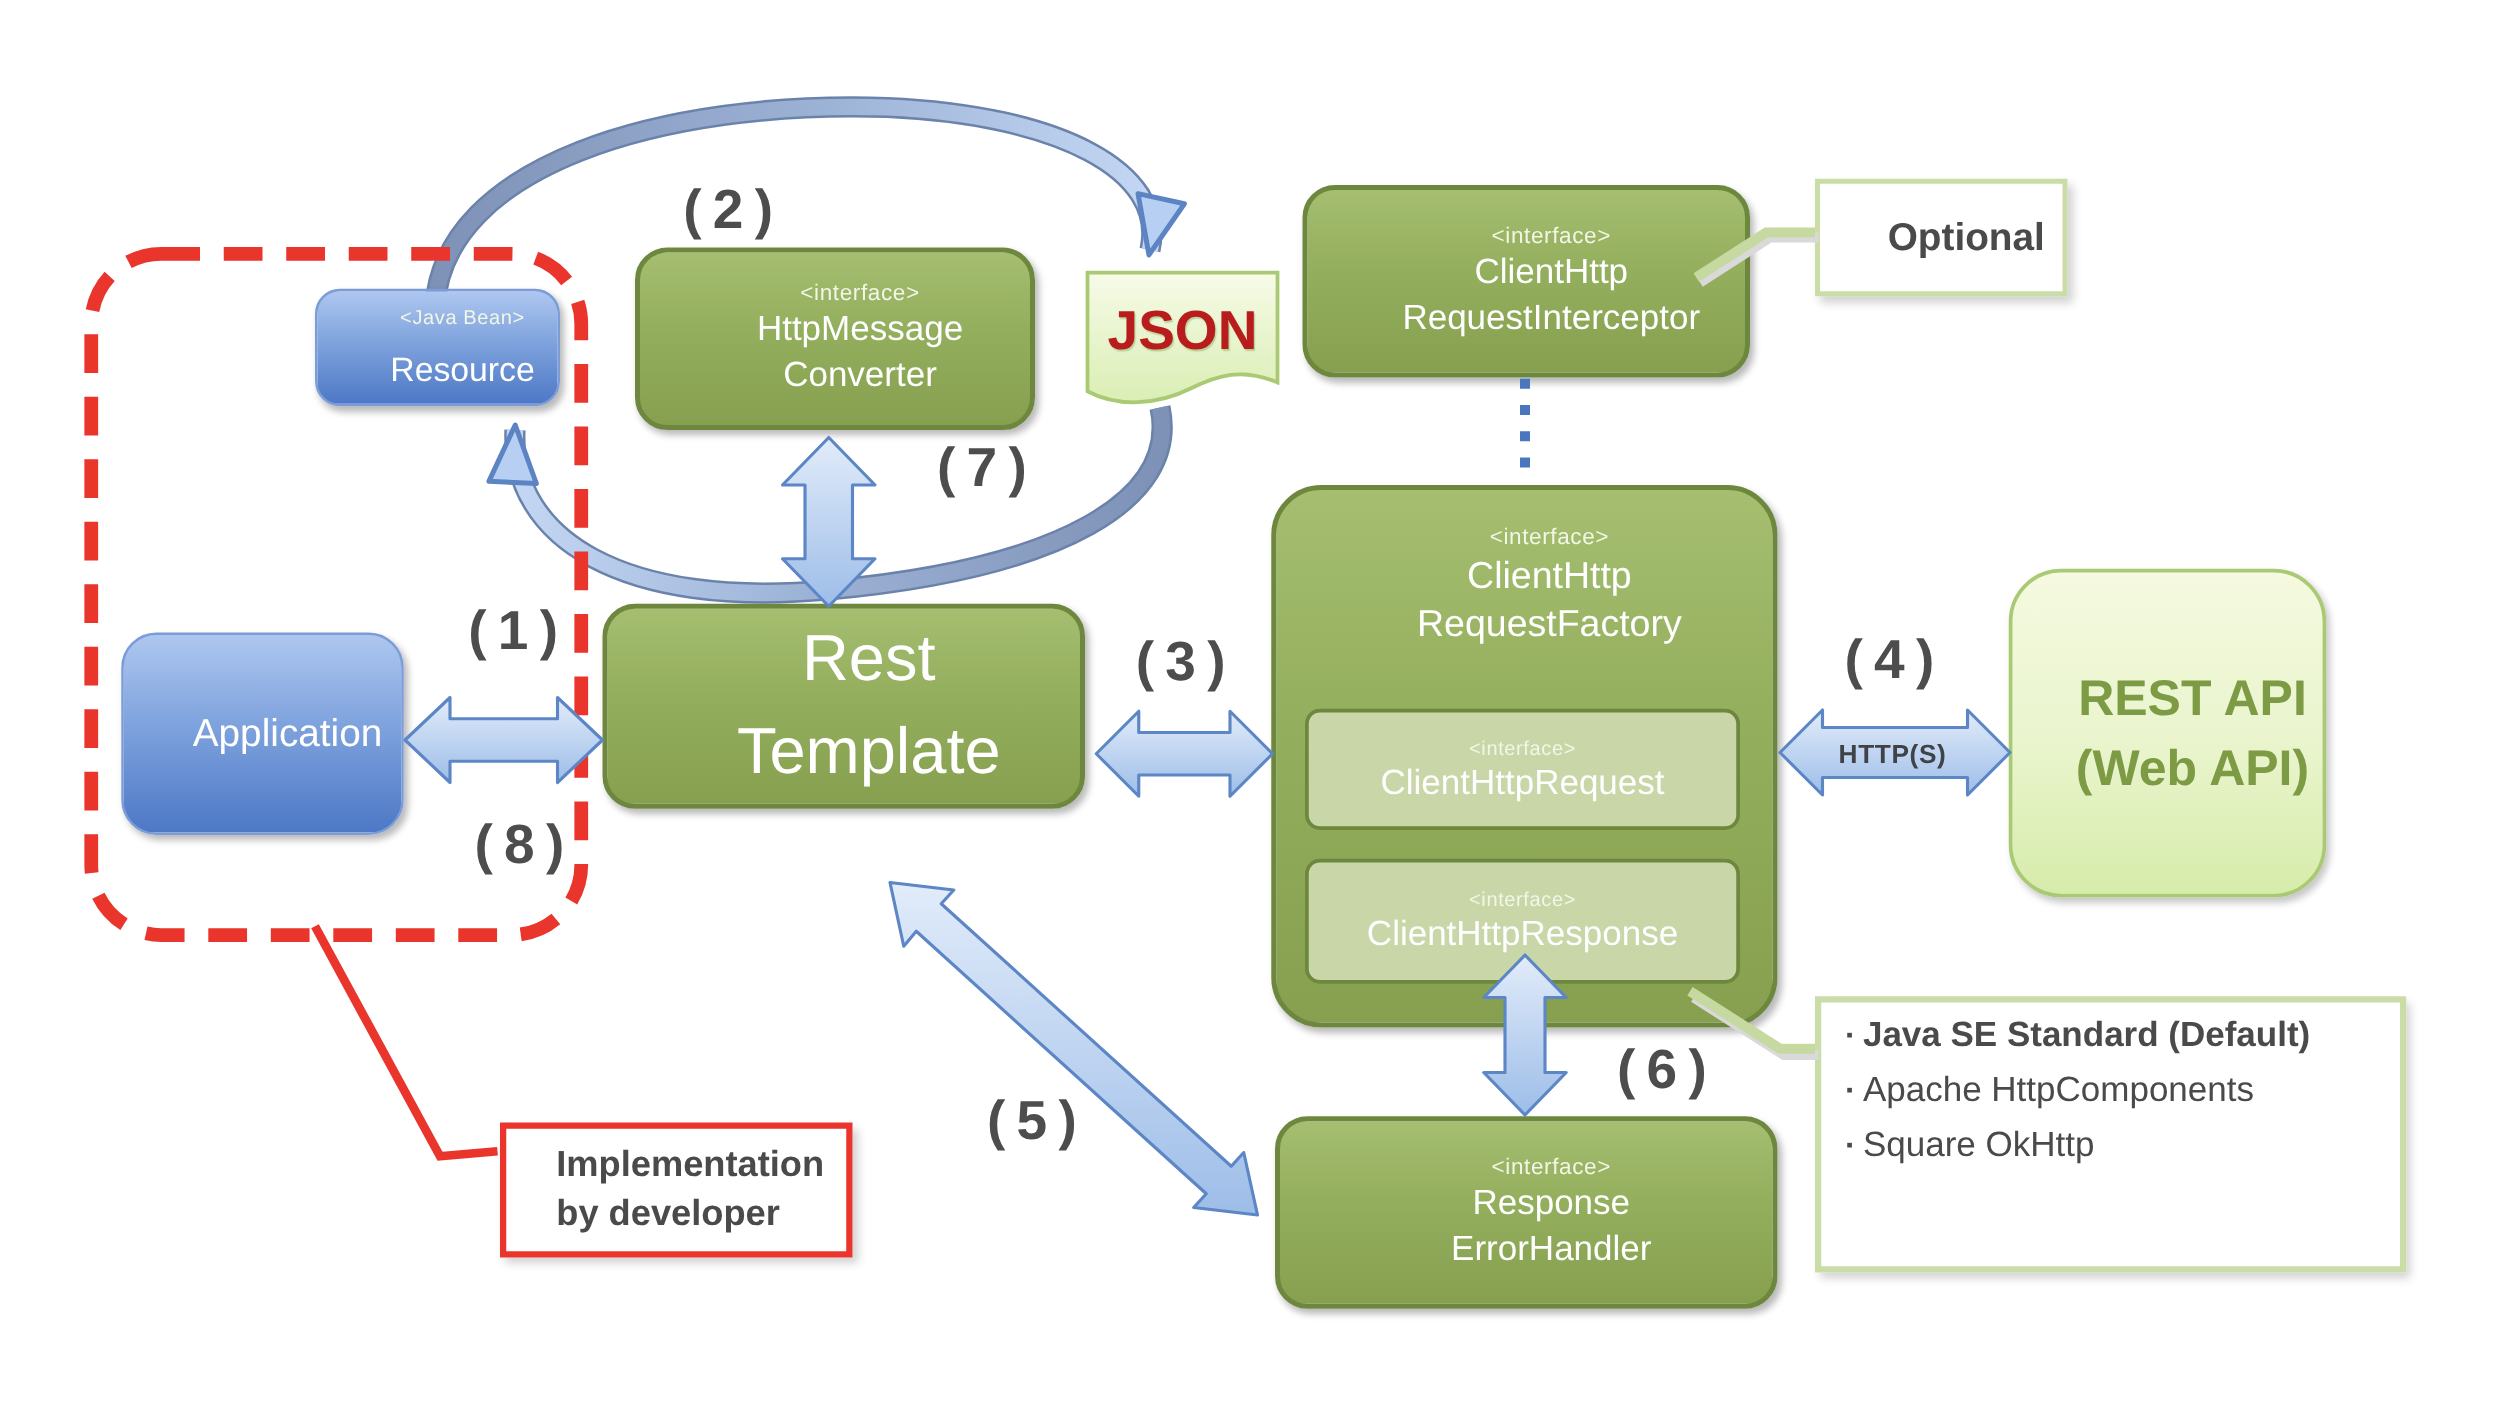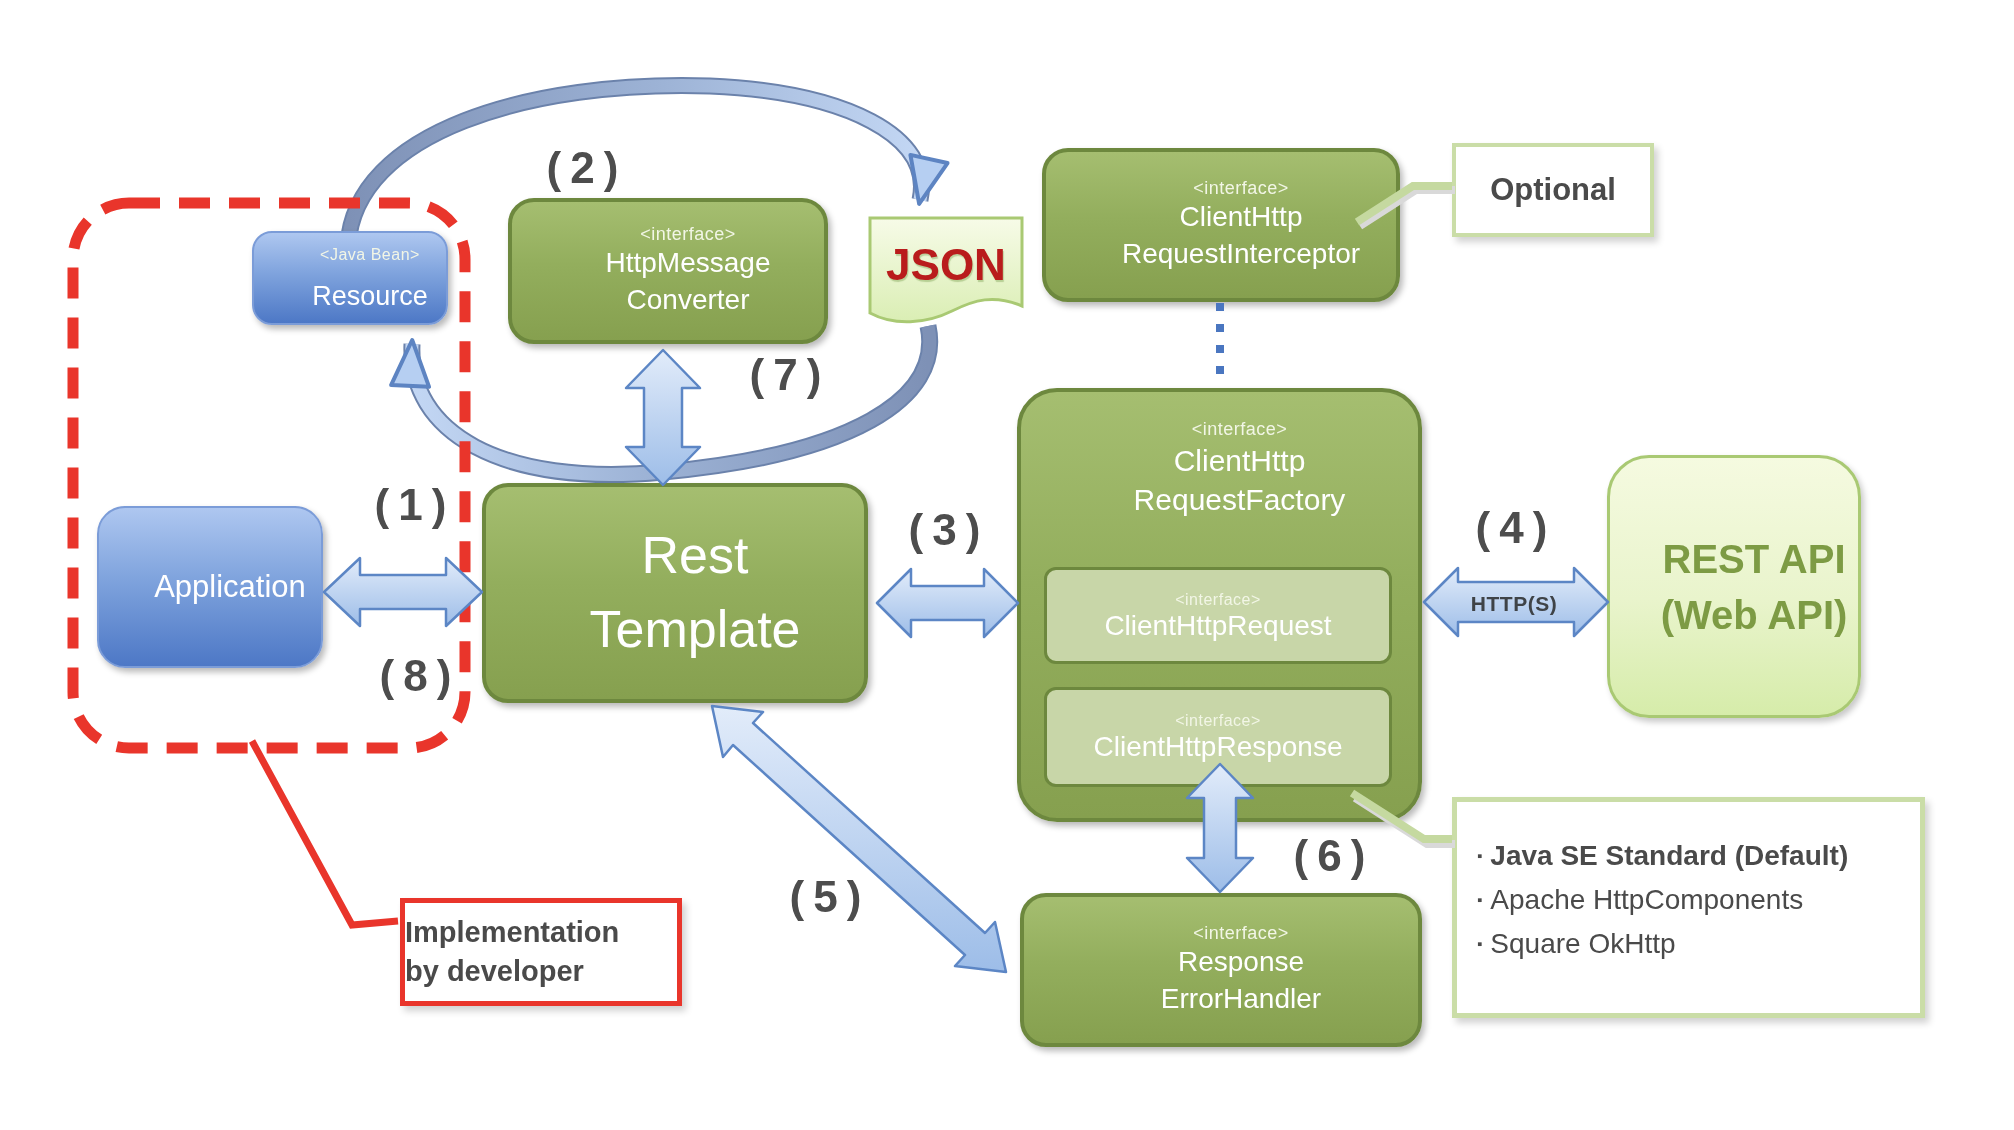--- a/index.html
+++ b/index.html
@@ -16,26 +16,26 @@
         border:2px solid #7b9cd8;border-radius:28px;box-shadow:3px 4px 6px rgba(0,0,0,.28);}
   .inner{position:absolute;left:23px;width:348px;box-sizing:border-box;
          background:#c8d6a8;border:3px solid #6d883e;border-radius:12px;
          display:flex;flex-direction:column;align-items:center;justify-content:center;color:#fff;}
   .stereo{font-size:18px;color:#f2f6e6;letter-spacing:.5px;line-height:1.25;}
   .stereo.sm{font-size:16px;}
   .bt{font-size:28px;line-height:1.32;}
   .step{position:absolute;transform:translate(-50%,-50%);font-size:44px;font-weight:700;
         color:#4d4d4d;letter-spacing:9px;white-space:nowrap;z-index:6;}
   .whitebox{position:absolute;box-sizing:border-box;background:#fff;z-index:2;
-            box-shadow:4px 5px 7px rgba(0,0,0,.18);}
+            box-shadow:4px 5px 7px rgba(0,0,0,.18);padding-left:40px;}
   .optional{border:4px solid #cadda7;display:flex;align-items:center;justify-content:center;
             font-size:31px;font-weight:700;color:#4a4a4a;}
   .implnote{border:5px solid #e9352b;display:flex;flex-direction:column;
             justify-content:center;font-size:29px;font-weight:700;color:#4a4a4a;line-height:1.35;margin-top:12px;}
-  .listbox{border:5px solid #cadda7;padding:32px 10px 10px 20px;color:#4a4a4a;font-size:28px;}
+  .listbox{border:5px solid #cadda7;padding:4px 10px 10px 20px;color:#4a4a4a;font-size:28px;}
   .listbox .li{line-height:1.58;white-space:nowrap;}
   .listbox .bullet{font-size:15px;vertical-align:4px;margin-right:8px;}
   .httplabel{position:absolute;transform:translate(-50%,-50%);font-size:21px;font-weight:700;
              color:#3f4347;z-index:6;letter-spacing:.5px;}
   .jsonwrap{position:absolute;left:866px;top:214px;width:160px;height:120px;z-index:2;}
   .jsontext{position:absolute;left:0;right:0;top:26px;text-align:center;font-size:44px;
             font-weight:700;color:#b91c1c;text-shadow:1px 2px 1px rgba(96,140,52,.35);}
   .rt-title{font-size:52px;line-height:1.42;}
   .api-title{font-size:40px;font-weight:700;color:#7d9b44;line-height:1.4;}
 </style>
@@ -99,21 +99,21 @@
   <div class="box green" style="left:1042px;top:148px;width:358px;height:154px;">
     <div class="stereo">&lt;interface&gt;</div>
     <div class="bt">ClientHttp</div>
     <div class="bt">RequestInterceptor</div>
   </div>
 
   <div class="whitebox optional" style="left:1452px;top:143px;width:202px;height:94px;">
     <span>Optional</span>
   </div>
 
-  <div class="box green" style="left:482px;top:483px;width:386px;height:220px;justify-content:center;">
+  <div class="box green" style="left:482px;top:483px;width:386px;height:164px;justify-content:center;">
     <div class="rt-title">Rest</div>
     <div class="rt-title">Template</div>
   </div>
 
   <div class="box green" style="left:1017px;top:388px;width:405px;height:434px;justify-content:flex-start;padding-top:26px;border-radius:40px;">
     <div class="stereo">&lt;interface&gt;</div>
     <div class="bt" style="font-size:30px;">ClientHttp</div>
     <div class="bt" style="font-size:30px;">RequestFactory</div>
     <div class="inner" style="top:175px;height:97px;">
       <div class="stereo sm">&lt;interface&gt;</div>

